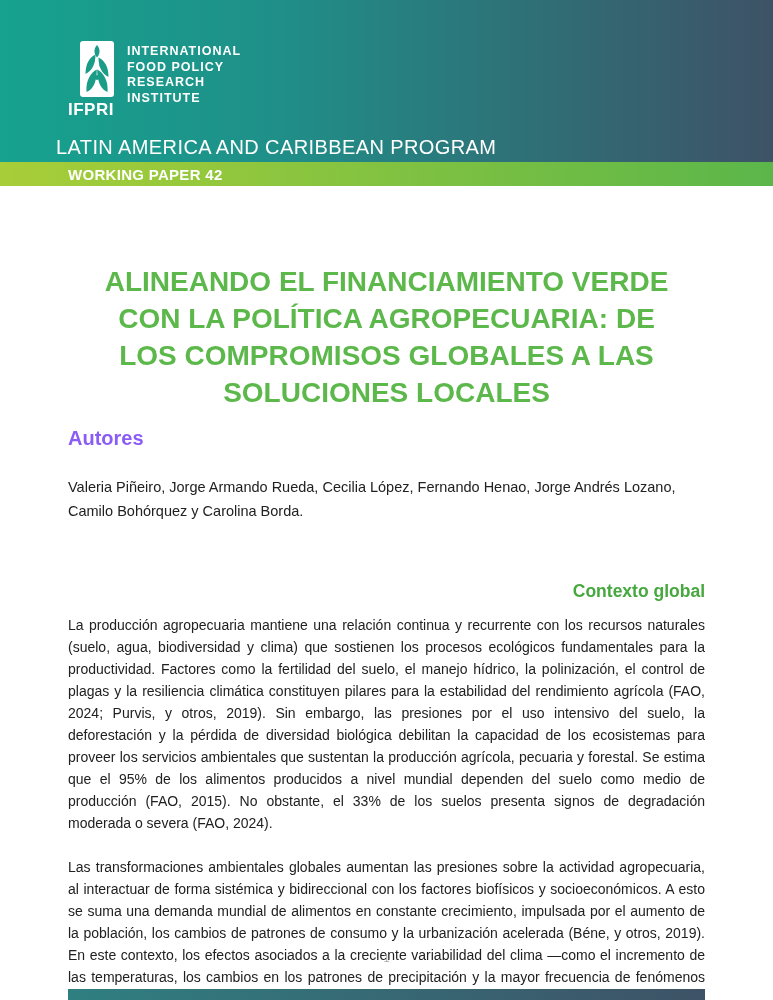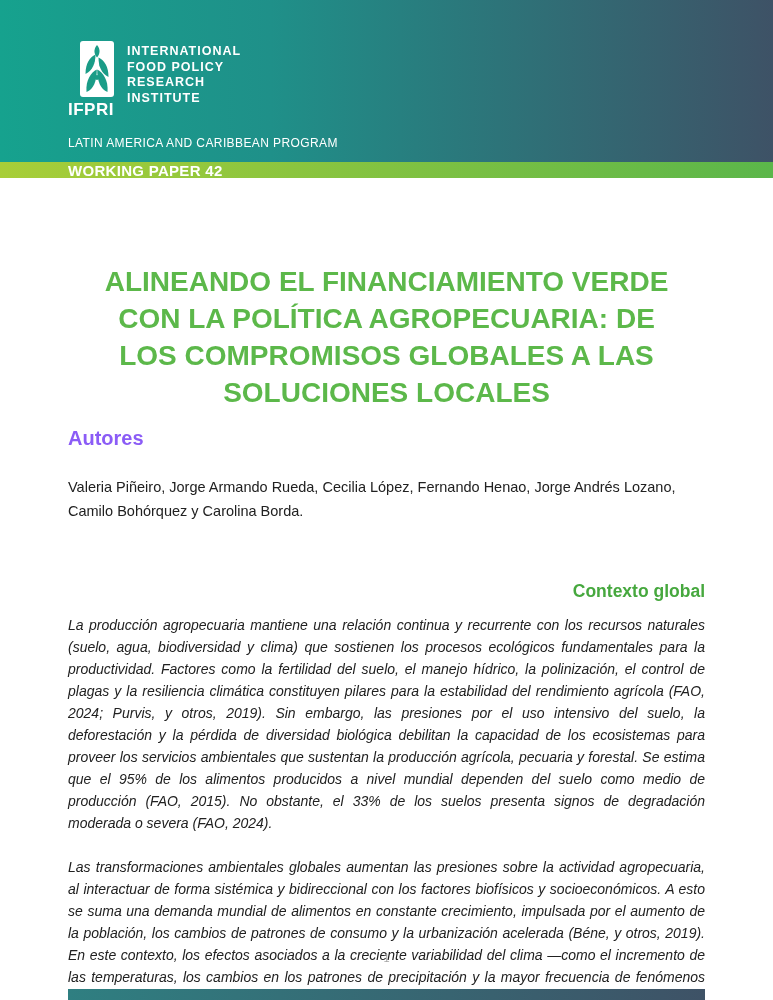--- a/index.html
+++ b/index.html
@@ -20,26 +20,26 @@
   .logo-col{display:flex;flex-direction:column;align-items:flex-end;}
   .logo-box{width:34px;height:56px;display:block;}
   .logo-acronym{
     color:#ffffff;font-size:17px;font-weight:700;letter-spacing:0.5px;margin-top:3px;
   }
   .institute{
     margin-left:13px;padding-top:3px;
     color:#ffffff;font-size:12.5px;font-weight:700;letter-spacing:1px;line-height:15.5px;
   }
   .program{
-    position:absolute;left:68px;top:136px;
-    color:#ffffff;font-size:12px;font-weight:500;letter-spacing:0.4px;
+    position:absolute;left:56px;top:136px;
+    color:#ffffff;font-size:20px;font-weight:500;letter-spacing:0.4px;
   }
   
   .paper-bar{
-    position:absolute;left:0;top:162px;width:773px;height:16px;
+    position:absolute;left:0;top:162px;width:773px;height:24px;
     background:linear-gradient(to right,#a8ce38 0%,#5bb64a 100%);
     display:flex;align-items:center;justify-content:space-between;
     box-sizing:border-box;padding:0 68px;
   }
   .wp-label{color:#ffffff;font-size:15px;font-weight:700;letter-spacing:0.3px;}
   .issue-date{color:#ffffff;font-size:13.5px;font-weight:700;letter-spacing:0.3px;margin-top:36px;}
   
   .content{
     position:absolute;left:68px;top:186px;width:637px;
   }
@@ -54,21 +54,20 @@
   }
   .authors{
     margin-top:25px;color:#212121;font-size:14.5px;line-height:24px;
   }
   .section-heading{
     margin-top:58px;color:#46a83e;font-size:17.5px;font-weight:700;text-align:right;
   }
   .para{
     margin-top:12px;color:#212121;font-size:14px;line-height:22px;
     text-align:justify;
-    font-style:italic;
   }
   .para + .para{margin-top:22px;}
   
   .page-number{
     position:absolute;left:0;right:0;bottom:36px;
     text-align:center;color:#a5a5a5;font-size:11px;
   }
   .footer-bar{
     position:absolute;left:68px;right:68px;bottom:0;height:11px;
     background:linear-gradient(to right,#2f7f81 0%,#3e5266 100%);

